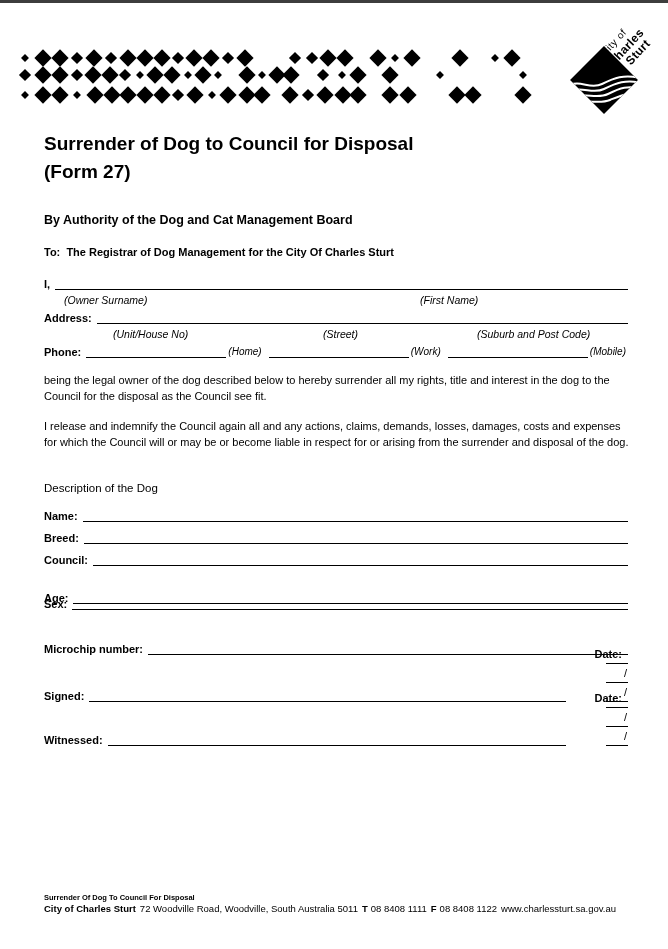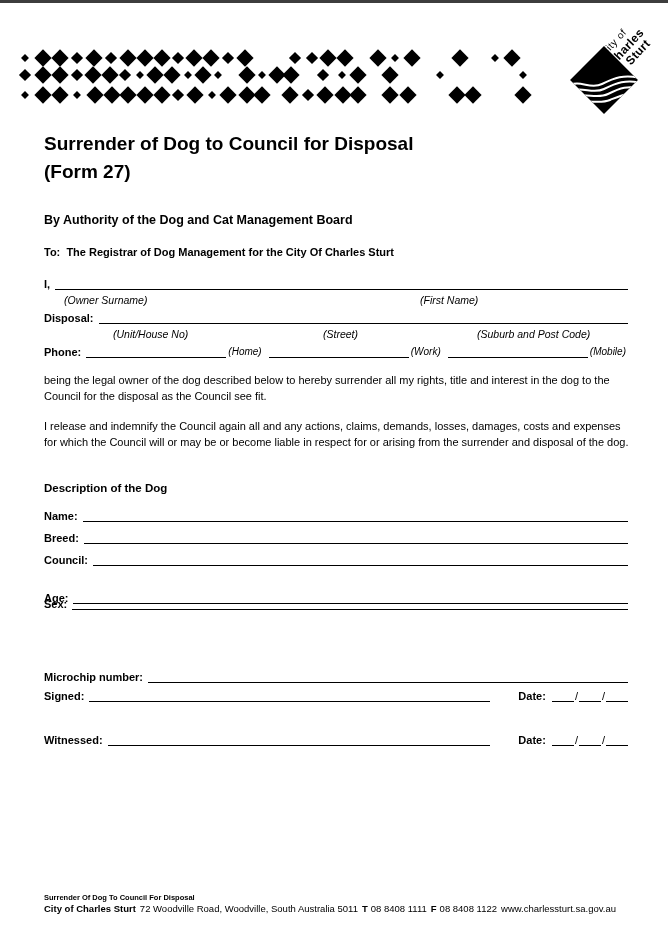--- a/index.html
+++ b/index.html
@@ -37,25 +37,25 @@
   .cap-abs{position:absolute;font-style:italic;font-size:10.5px;}
 
   .i-row{left:44px;top:276px;width:584px;}
   .addr-row{left:44px;top:310px;width:584px;}
   .phone-row{left:44px;top:344px;width:584px;}
   .phone-row .cap{margin:0 2px;}
   .phone-row .line{flex:1;}
 
   .para{left:44px;top:373px;width:590px;font-size:11px;line-height:15.5px;}
   .para2{top:419px;}
-  .dog-head{left:44px;top:482px;font-size:11.5px;font-weight:bold;}
+  .dog-head{left:44px;top:482px;font-size:11.5px;font-weight:normal;}
   .dog-row{left:44px;width:584px;}
 
   .sig-row{left:44px;width:584px;}
-  .date-group{display:flex;align-items:flex-end;margin-left:28px;}
+  .date-group{display:flex;align-items:flex-end;margin-left:28px;flex-direction:column;}
   .date-lbl{font-weight:bold;font-size:11px;line-height:16px;margin-right:6px;}
   .dline{width:22px;border-bottom:1px solid #000;margin-bottom:2px;height:1px;}
   .slash{font-size:11px;line-height:15px;margin:0 1px;}
 
   .footer1{left:44px;top:893px;font-size:7.5px;font-weight:bold;}
   .footer2{left:44px;top:903px;font-size:9.5px;white-space:nowrap;}
   .footer2 span{margin-right:4px;}
   .footer2 .b{font-weight:bold;}
   .footer2 .b-tight{font-weight:bold;margin-right:3px;}
 </style>
@@ -171,21 +171,21 @@
   <div class="abs toline">To:  The Registrar of Dog Management for the City Of Charles Sturt</div>
 
   <div class="abs row i-row">
     <span class="lbl">I,</span>
     <span class="line"></span>
   </div>
   <div class="cap-abs" style="left:64px;top:294px;">(Owner Surname)</div>
   <div class="cap-abs" style="left:420px;top:294px;">(First Name)</div>
 
   <div class="abs row addr-row">
-    <span class="lbl">Disposal:</span>
+    <span class="lbl">Address:</span>
     <span class="line"></span>
   </div>
   <div class="cap-abs" style="left:113px;top:328px;">(Unit/House No)</div>
   <div class="cap-abs" style="left:323px;top:328px;">(Street)</div>
   <div class="cap-abs" style="left:477px;top:328px;">(Suburb and Post Code)</div>
 
   <div class="abs row phone-row">
     <span class="lbl">Phone:</span>
     <span class="line"></span>
     <span class="cap">(Home)</span>
@@ -213,21 +213,21 @@
     <span class="line"></span>
   </div>
   <div class="abs row dog-row" style="top:596px;">
     <span class="lbl">Sex:</span>
     <span class="line"></span>
   </div>
   <div class="abs row dog-row" style="top:590px;">
     <span class="lbl">Age:</span>
     <span class="line"></span>
   </div>
-  <div class="abs row dog-row" style="top:669px;">
+  <div class="abs row dog-row" style="top:641px;">
     <span class="lbl">Microchip number:</span>
     <span class="line"></span>
   </div>
 
   <div class="abs row sig-row" style="top:688px;">
     <span class="lbl">Signed:</span>
     <span class="line"></span>
     <span class="date-group">
       <span class="date-lbl">Date:</span>
       <span class="dline"></span>

